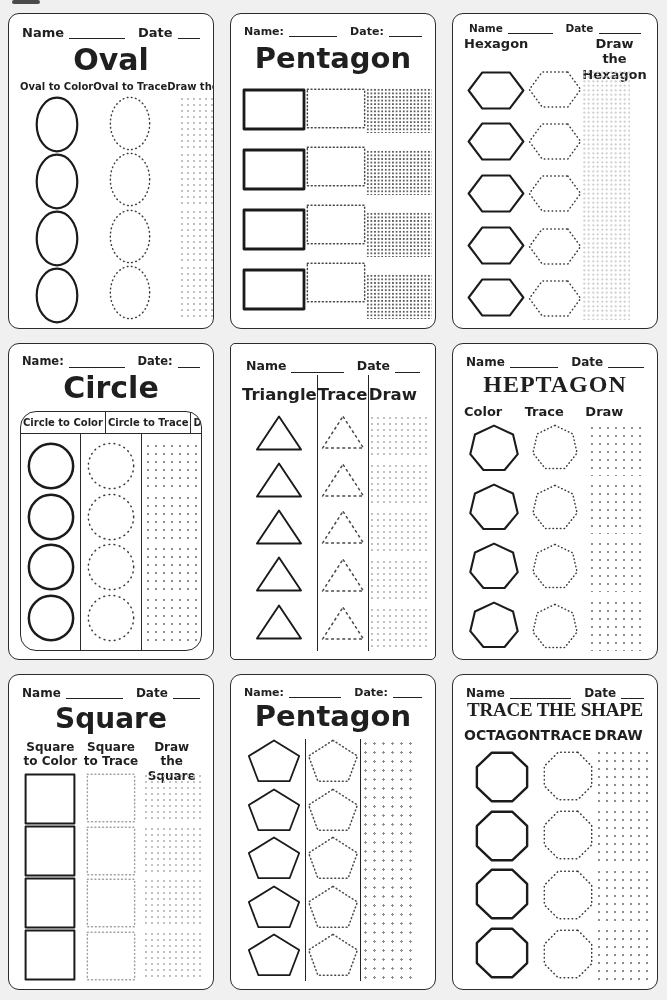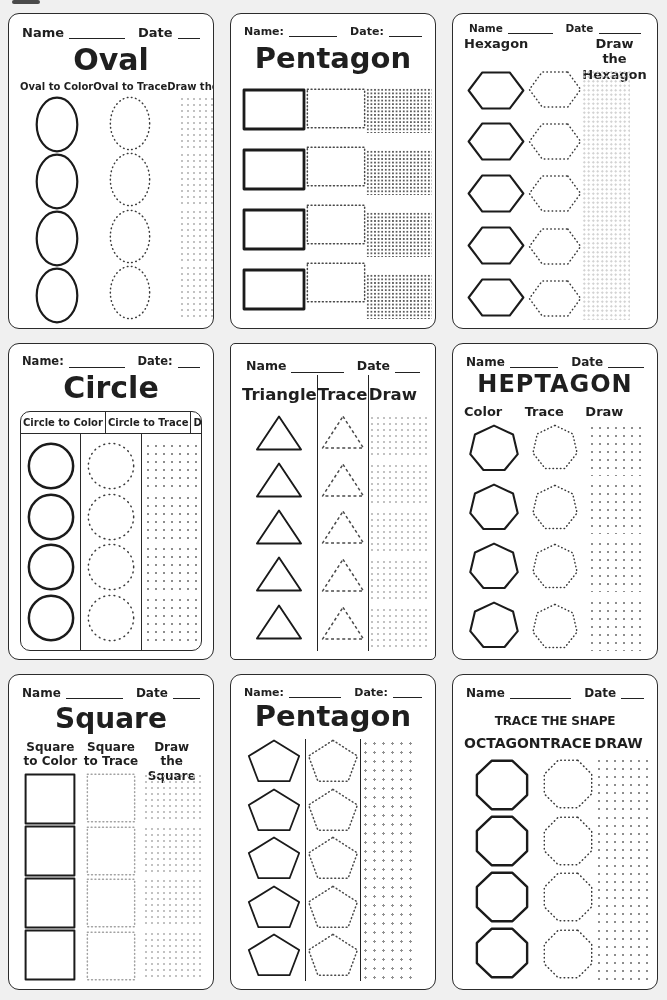--- a/index.html
+++ b/index.html
@@ -26,21 +26,21 @@
   .stack{flex:1;display:flex;flex-direction:column;justify-content:space-between;align-items:center;width:100%;min-height:0;}
   .stack svg,.dotgrid{flex:none;}
   .dotpane{flex:1;width:74%;margin-top:2px;}
   
   .dg-light{background-image:radial-gradient(circle,#c2c2c2 1px,transparent 1.15px);background-size:6px 6px;}
   .dg-lighter{background-image:radial-gradient(circle,#cfcfcf 0.9px,transparent 1.05px);background-size:4.5px 4.5px;}
   .dg-med{background-image:radial-gradient(circle,#8d8d8d 1px,transparent 1.15px);background-size:8px 8px;}
   .dg-med9{background-image:radial-gradient(circle,#8f8f8f 1px,transparent 1.15px);background-size:9px 9px;}
   .dg-dense{background-image:radial-gradient(circle,#5e5e5e 0.95px,transparent 1.1px);background-size:3.6px 3.6px;}
   
-  .ctable{flex:1;display:flex;flex-direction:column;border:1.6px solid #2a2a2a;border-radius:10px;overflow:hidden;margin-top:4px;min-height:0;}
+  .ctable{flex:1;display:flex;flex-direction:column;border:1.6px solid #2a2a2a;border-radius:16px;overflow:hidden;margin-top:4px;min-height:0;}
   .thead{display:flex;border-bottom:1.6px solid #2a2a2a;flex:none;}
   .th{flex:1;font-size:10px;font-weight:bold;text-align:center;padding:5px 2px;border-right:1.6px solid #2a2a2a;white-space:nowrap;}
   .th:last-child{border-right:none;}
   .tbody{display:flex;flex:1;min-height:0;}
   .tcol{flex:1;border-right:1.6px solid #2a2a2a;display:flex;flex-direction:column;min-height:0;}
   .tcol:last-child{border-right:none;}
   .tcol .stack{padding:8px 0;}
   
   .ws-oval .nd{font-size:13px;}
   .ws-oval .title{font-size:30px;}
@@ -48,27 +48,27 @@
   .ws-rectangle .nd{font-size:11px;}
   .ws-rectangle .title{font-size:29px;margin:5px 0 10px;}
   .ws-rectangle .stack{justify-content:flex-start;gap:17px;padding-top:2px;}
   .ws-hexagon .title{font-size:20px;margin:3px 0 6px;}
   .ws-hexagon .nd{font-size:10.5px;margin:0 5px;}
   .ws-hexagon .hdr{font-size:13px;height:32px;max-width:66px;}
   .ws-circle .nd{font-size:11.5px;}
   .ws-circle .title{font-size:30px;margin:3px 0 3px;}
   .ws-triangle .nd{font-size:12.5px;margin:7px 4px 0;}
   .ws-triangle .hdr{font-size:16.5px;height:30px;margin-top:10px;}
-  .ws-heptagon .title{font-size:24px;margin:3px 0 1px;letter-spacing:1px;}
+  .ws-heptagon .title{font-size:24px;margin:3px 0 1px;letter-spacing:1px;font-family:Liberation Serif, serif;}
   .ws-heptagon .hdr{font-size:13px;height:20px;margin-top:3px;}
   .ws-square .title{font-size:28px;margin:4px 0 2px;}
   .ws-square .hdr{font-size:12px;height:33px;margin-top:2px;max-width:68px;}
   .ws-pentagon .nd{font-size:11px;}
   .ws-pentagon .title{font-size:29px;margin:2px 0 5px;}
-  .ws-octagon .title{font-size:12px;margin:16px 0 1px;letter-spacing:-0.2px;}
+  .ws-octagon .title{font-size:19px;margin:0 0 1px;letter-spacing:-0.2px;font-family:Liberation Serif, serif;}
   .ws-octagon .hdr{font-size:14px;height:22px;margin-top:4px;}
 </style>
 </head>
 <body>
 
 <div class="page">
   <div class="artifact"></div>
 
   <section class="ws ws-oval">
     <div class="nd">

